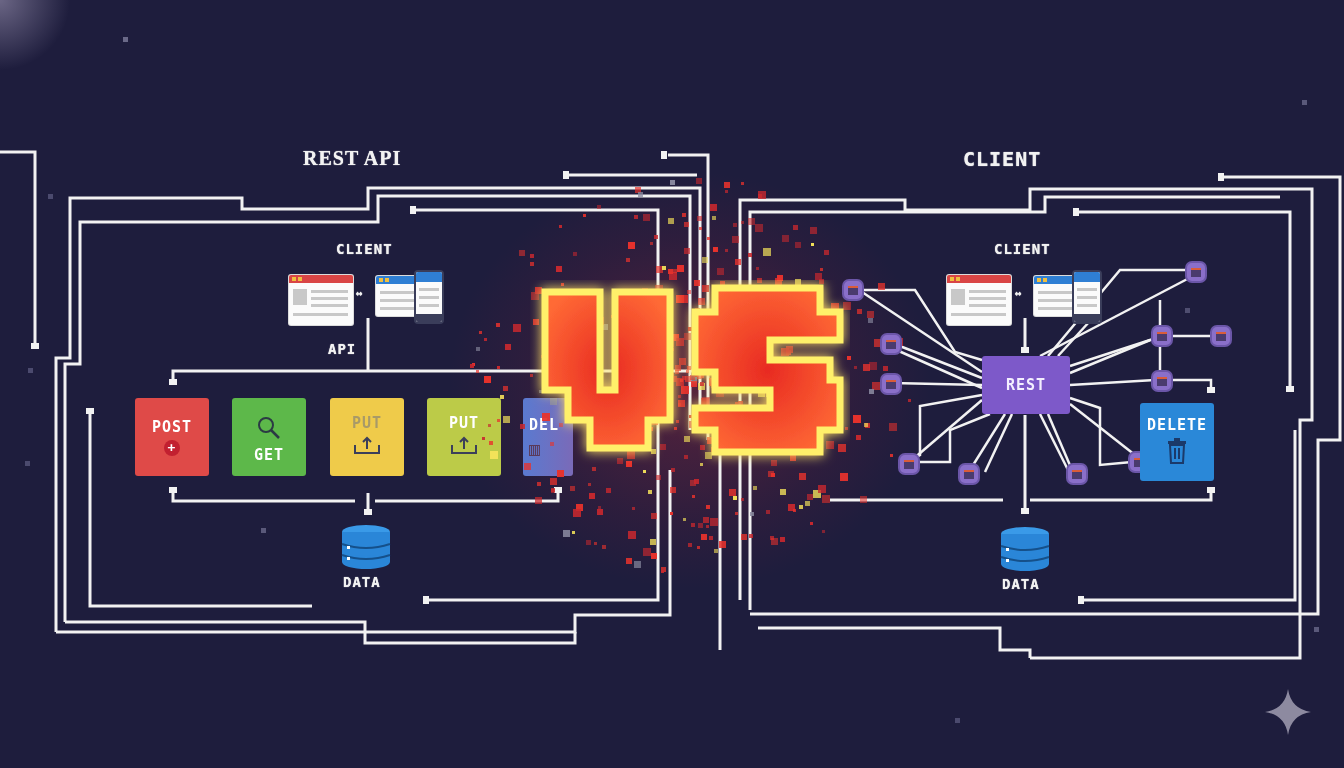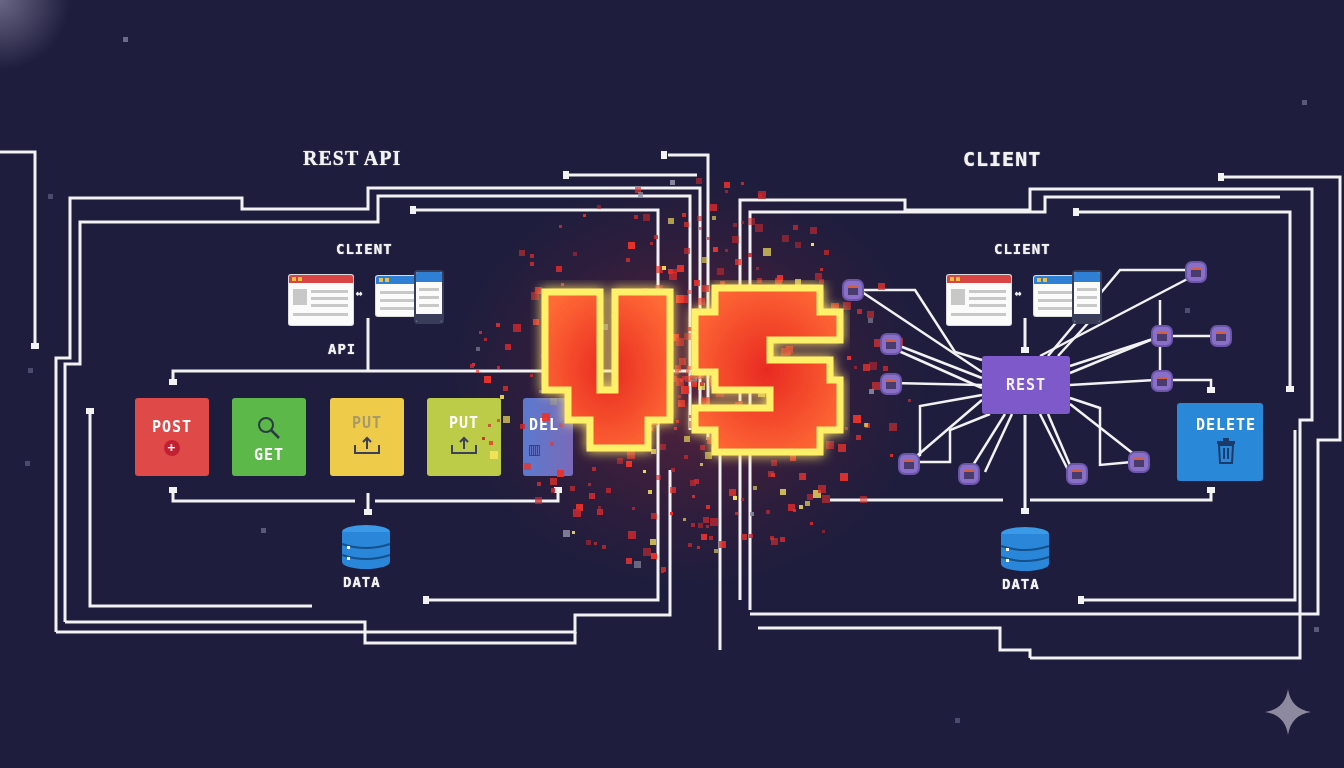--- a/index.html
+++ b/index.html
@@ -736,21 +736,21 @@
 <div class="node" style="left:1153px;top:327px">
     <i></i>
   </div>
 <div class="node" style="left:1212px;top:327px">
     <i></i>
   </div>
 <div class="node" style="left:1153px;top:372px">
     <i></i>
   </div>
 
-<div class="method" style="left:1177px;top:403px;background:#2a88d8;padding-left:12px;">
+<div class="method" style="left:1140px;top:403px;background:#2a88d8;">
   <span>DELETE</span>
   <span class="ico">
     <svg width="22" height="26" viewBox="0 0 22 26">
         <rect x="2" y="3" width="18" height="3" fill="#1b3a6a"></rect>
         <rect x="8" y="0" width="6" height="3" fill="#1b3a6a"></rect>
         <path d="M4 7 H18 L17 25 H5 Z" fill="none" stroke="#1b3a6a" stroke-width="2"></path>
         <line x1="9" y1="10" x2="9" y2="21" stroke="#1b3a6a" stroke-width="2"></line>
         <line x1="13" y1="10" x2="13" y2="21" stroke="#1b3a6a" stroke-width="2"></line>
       </svg>
   </span>

